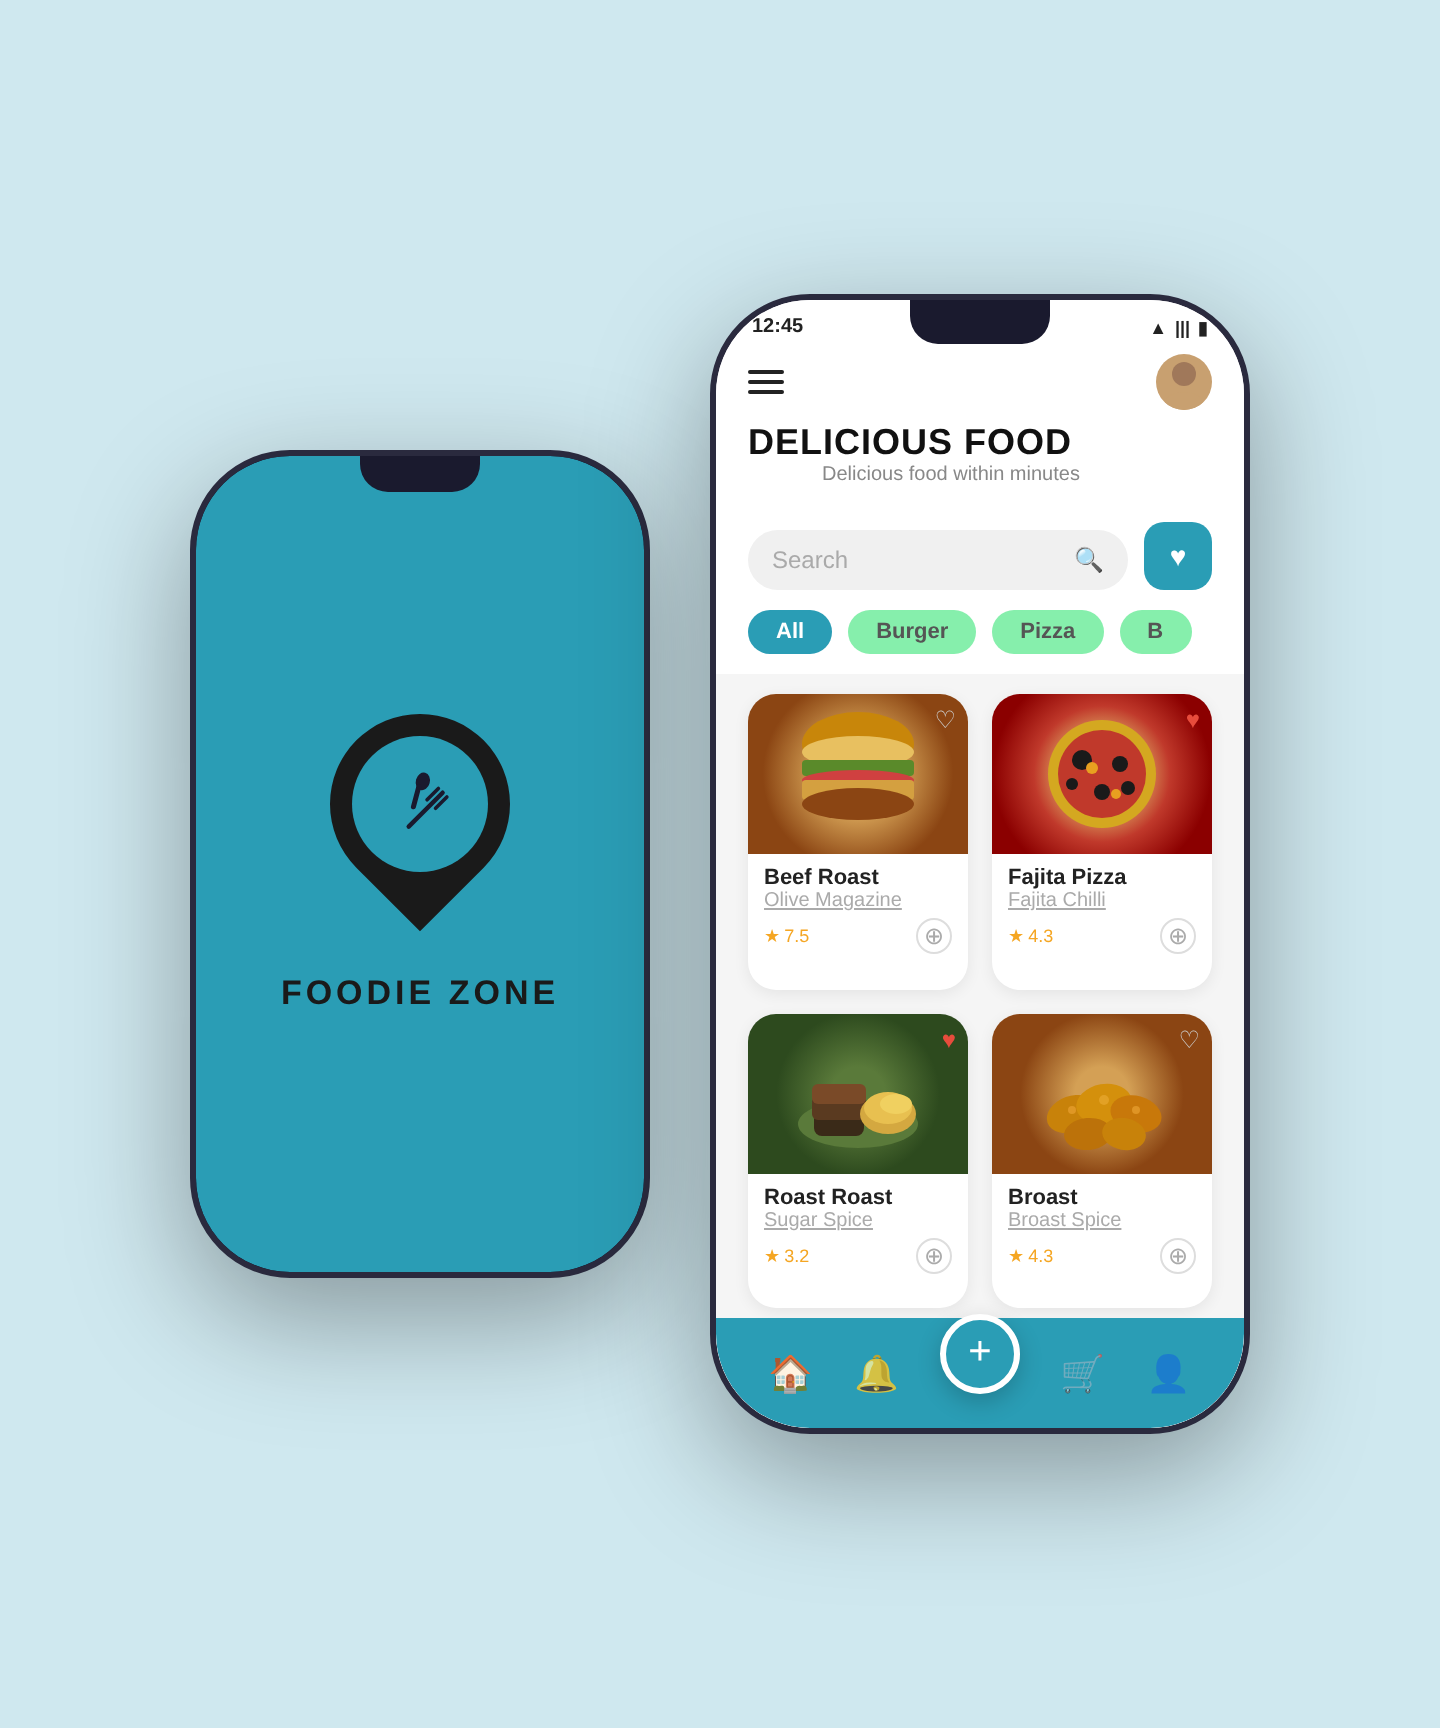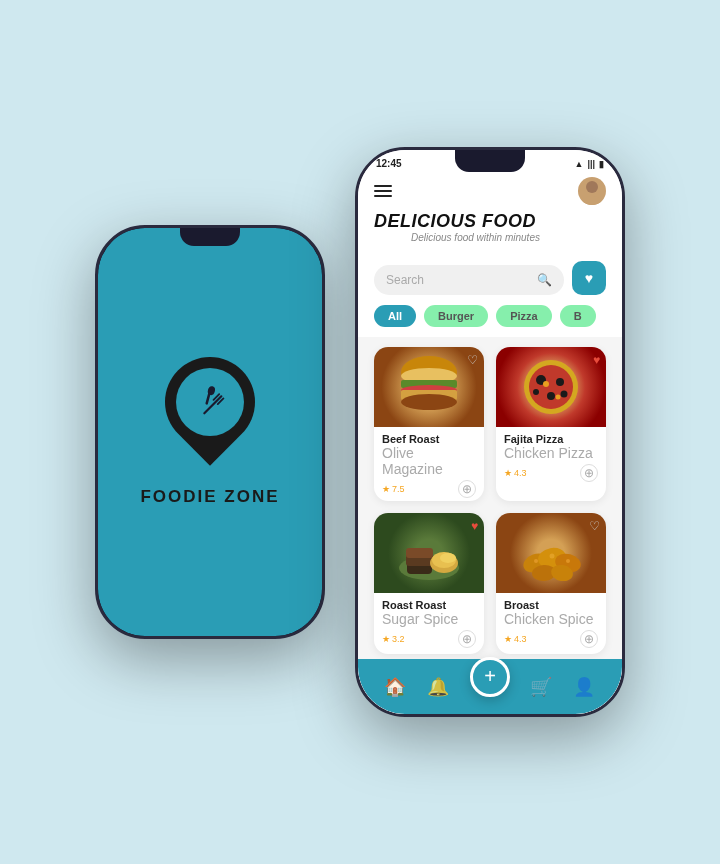--- a/index.html
+++ b/index.html
@@ -139,21 +139,20 @@
       gap: 4px;
       align-items: center;
       font-size: 9px;
     }
 
     
     .app-header {
       background: #fff;
       padding: 4px 16px 10px;
       flex-shrink: 0;
-      font-style: italic;
     }
 
     .header-top {
       display: flex;
       justify-content: space-between;
       align-items: center;
       margin-bottom: 6px;
     }
 
     .hamburger {
@@ -291,23 +290,24 @@
       padding: 6px 8px;
     }
 
     .food-name {
       font-size: 11px;
       font-weight: 700;
       color: #222;
     }
 
     .food-source {
-      font-size: 14px;
+      font-size: 10px;
       color: #aaa;
       margin-bottom: 3px;
+      text-decoration: underline;
     }
 
     .food-meta {
       display: flex;
       justify-content: space-between;
       align-items: center;
     }
 
     .food-rating {
       font-size: 9px;
@@ -517,21 +517,21 @@
             <circle cx="37" cy="44" r="4" fill="#1a1a1a"></circle>
             <circle cx="22" cy="40" r="3" fill="#1a1a1a"></circle>
             <circle cx="50" cy="42" r="3.5" fill="#1a1a1a"></circle>
             <circle cx="32" cy="32" r="3" fill="#e8a020"></circle>
             <circle cx="44" cy="45" r="2.5" fill="#e8a020"></circle>
           </svg>
         </div>
         <span class="heart-icon liked">♥</span>
         <div class="food-info">
           <div class="food-name">Fajita Pizza</div>
-          <div class="food-source">Chicken Pizza</div>
+          <div class="food-source">Fajita Chilli</div>
           <div class="food-meta">
             <div class="food-rating">
               <span>★</span>
               <span>4.3</span>
             </div>
             <div class="add-icon">⊕</div>
           </div>
         </div>
       </div>
 
@@ -571,21 +571,21 @@
             <ellipse cx="48" cy="55" rx="11" ry="8" fill="#c8820a" transform="rotate(10 48 55)"></ellipse>
 
             <circle cx="22" cy="43" r="2" fill="#e8a030" opacity="0.7"></circle>
             <circle cx="38" cy="38" r="2.5" fill="#e8a830" opacity="0.7"></circle>
             <circle cx="54" cy="43" r="2" fill="#e8a030" opacity="0.7"></circle>
           </svg>
         </div>
         <span class="heart-icon unliked">♡</span>
         <div class="food-info">
           <div class="food-name">Broast</div>
-          <div class="food-source">Chicken Spice</div>
+          <div class="food-source">Broast Spice</div>
           <div class="food-meta">
             <div class="food-rating">
               <span>★</span>
               <span>4.3</span>
             </div>
             <div class="add-icon">⊕</div>
           </div>
         </div>
       </div>
 

